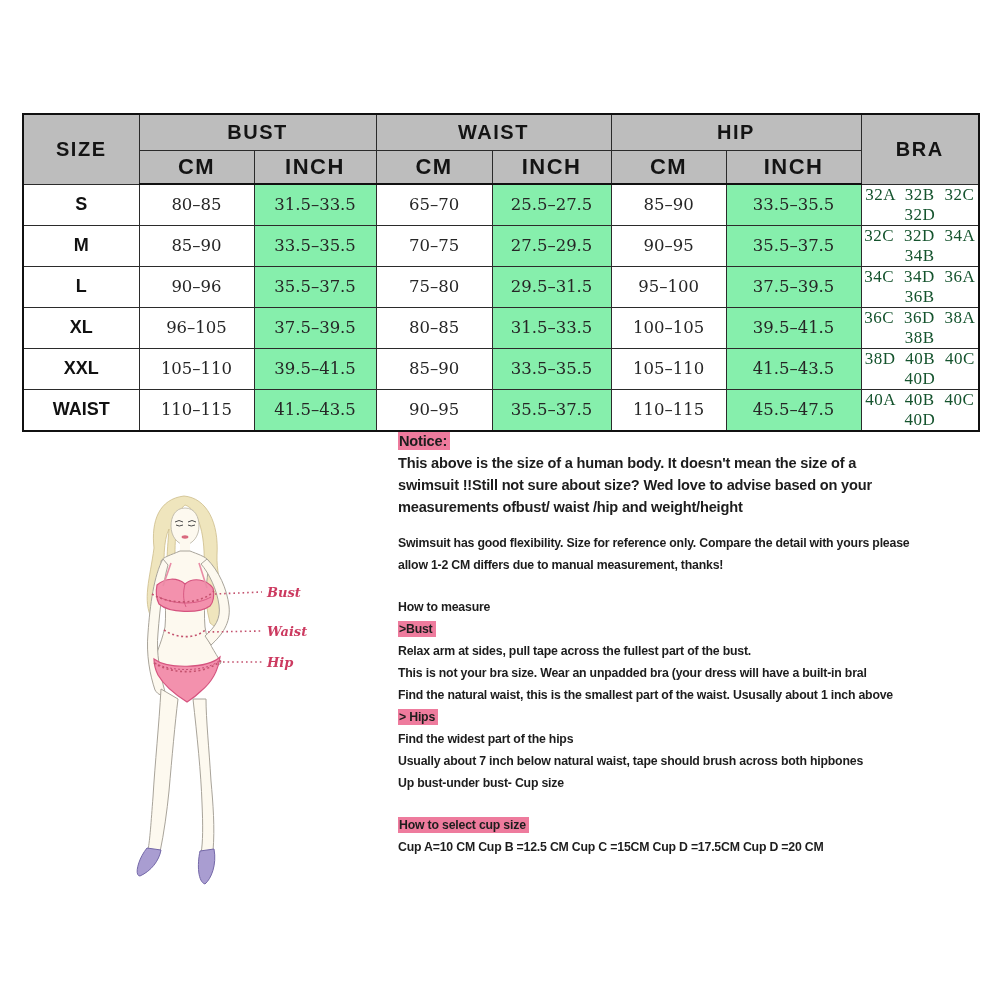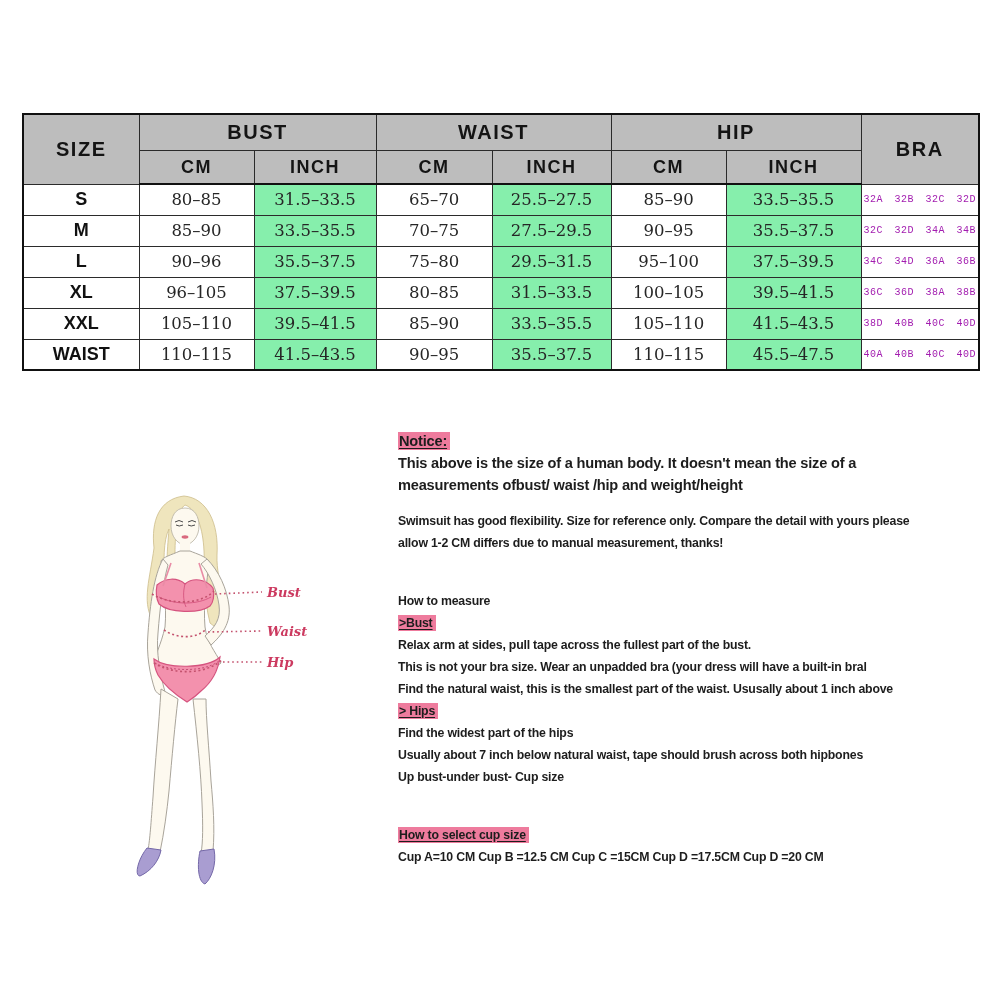--- a/index.html
+++ b/index.html
@@ -8,43 +8,43 @@
 
   
   table.size-table{position:absolute;left:22px;top:113px;width:956px;
     border-collapse:collapse;table-layout:fixed;}
   table.size-table th,table.size-table td{
     border:1px solid #2b2b2b;text-align:center;vertical-align:middle;padding:0;}
   table.size-table{border:2.5px solid #111;}
   table.size-table thead th{background:#bdbdbd;color:#141414;
     font-family:"Liberation Sans",sans-serif;font-weight:600;letter-spacing:1.5px;}
   tr.h-group th{height:35px;font-size:20px;}
-  tr.h-units th{height:32px;font-size:18px;border-bottom:2.5px solid #111;}
+  tr.h-units th{height:32px;font-size:22px;border-bottom:2.5px solid #111;}
   th.c-size,th.c-bra{font-size:20px;}
   tbody tr{height:31px;}
   td.size-cell{font-weight:bold;font-size:18px;font-family:"Liberation Sans",sans-serif;color:#111;}
   td.num{font-family:"DejaVu Serif","Liberation Serif",serif;font-size:16.5px;color:#262626;margin-top:16px;}
   td.alt{background:#86efac;}
-  td.bra-cell{font-family:Liberation Mono, monospace;font-size:10px;color:#a21caf;
+  td.bra-cell{font-family:Liberation Serif, serif;font-size:17px;color:#14532d;
     word-spacing:5px;letter-spacing:0.5px;font-weight:500;}
 
   
   .figure{position:absolute;left:105px;top:493px;width:250px;height:395px;}
   .fig-label{font-family:"DejaVu Serif","Liberation Serif",serif;
     font-style:italic;font-weight:bold;font-size:13px;fill:#cc3a60;}
 
   
   .notes{position:absolute;left:398px;top:430px;width:585px;color:#1d1d1d;}
   .n-line{height:22px;line-height:22px;white-space:nowrap;font-weight:bold;
     font-size:12.3px;letter-spacing:-0.2px;}
   .n-big{font-size:14.6px;letter-spacing:-0.2px;}
-  .hl{background:#ee7b9d;padding:1px 3px 1px 1px;text-decoration:underline;
+  .hl{background:#ee7b9d;padding:1px 3px 1px 1px;
     text-underline-offset:2px;}
   .mt-par{margin-top:14px;}
-  .mt-sec{margin-top:36px;}
+  .mt-sec{margin-top:20px;}
 </style>
 </head>
 <body>
 
 <div class="page">
 
   <table class="size-table">
     <colgroup>
       <col style="width:116px">
         <col style="width:115px">
@@ -174,20 +174,21 @@
 
       <text class="fig-label" x="162" y="104">Bust</text>
       <text class="fig-label" x="162" y="143">Waist</text>
       <text class="fig-label" x="162" y="174">Hip</text>
     </svg>
   </div>
 
   <div class="notes">
     <div class="n-line n-big"><span class="hl">Notice:</span></div>
     <div class="n-line n-big">This above is the size of a human body. It doesn't mean the size of a</div>
+    <div class="n-line n-big">swimsuit !!Still not sure about size? Wed love to advise based on your</div>
     <div class="n-line n-big">measurements ofbust/ waist /hip and weight/height</div>
 
     <div class="n-line mt-par">Swimsuit has good flexibility. Size for reference only. Compare the detail with yours please</div>
     <div class="n-line">allow 1-2 CM differs due to manual measurement, thanks!</div>
 
     <div class="n-line mt-sec">How to measure</div>
 
     <div class="n-line"><span class="hl">&gt;Bust</span></div>
     <div class="n-line">Relax arm at sides, pull tape across the fullest part of the bust.</div>
     <div class="n-line">This is not your bra size. Wear an unpadded bra (your dress will have a built-in bral</div>

